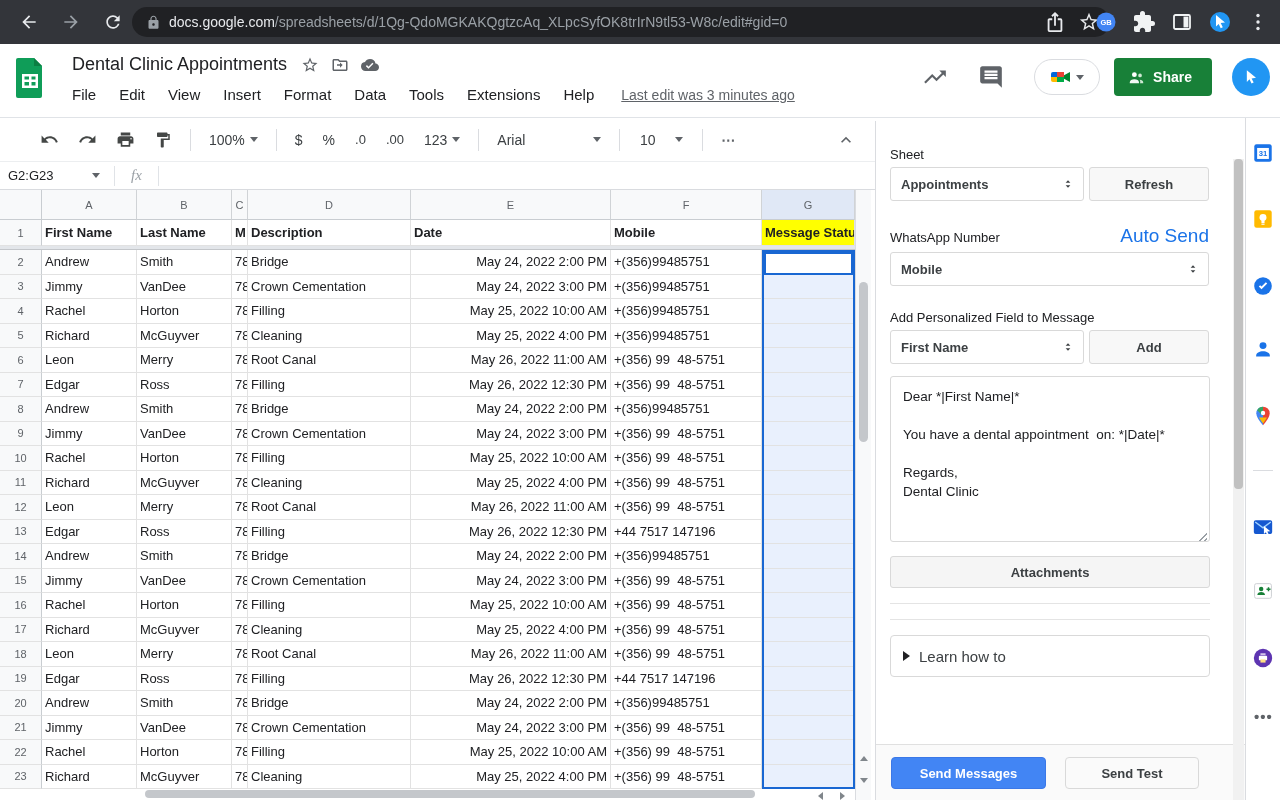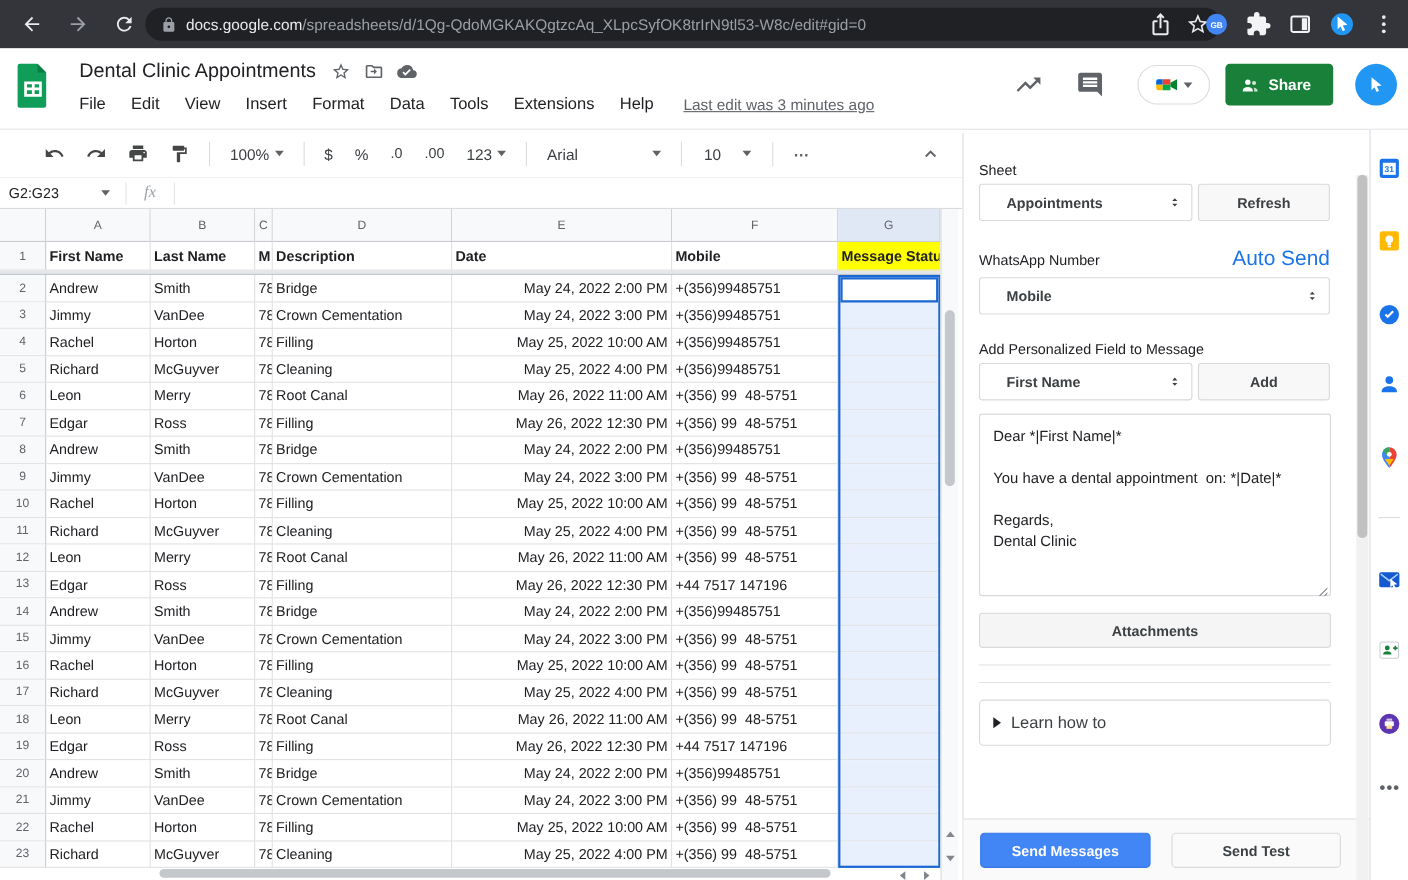--- a/index.html
+++ b/index.html
@@ -77,41 +77,41 @@
   .hscroll { position:absolute; left:42px; top:599px; width:800px; height:11px; cursor:pointer; }
   .hscroll .thumb { position:absolute; left:103px; top:1px; width:610px; height:8px; background:#c4c7cb; border-radius:4px; }
 
   
   .sidebar { position:absolute; left:875px; top:121px; width:370px; height:679px; background:#fff; border-left:1px solid #dadce0; }
   .sb-header { height:37px; background:#5a5b5d; color:#fff; font-size:15px; font-weight:bold; display:flex; align-items:center; padding:0 14px; }
   .sb-close { margin-left:auto; cursor:pointer; width:16px; height:16px; }
   .sb-body { padding:0 36px 0 14px; }
   .sb-label { font-size:13px; color:#202124; margin-top:24px; }
   .sb-row { display:flex; margin-top:5px; }
-  .sb-select { height:34px; border:1px solid #d9d9d9; border-radius:3px; background:#fff; display:flex; align-items:center; padding:0 8px 0 24px; font-size:13px; font-weight:bold; color:#3c4043; cursor:pointer; }
+  .sb-select { height:34px; border:1px solid #d9d9d9; border-radius:3px; background:#fff; display:flex; align-items:center; padding:0 8px 0 10px; font-size:13px; font-weight:bold; color:#3c4043; cursor:pointer; }
   .sb-select .grow { flex:1; }
   .sb-btn { height:34px; border:1px solid #d9d9d9; border-radius:3px; background:#f8f8f8; font-size:13px; font-weight:bold; color:#3c4043; cursor:pointer; font-family:inherit; }
   .w-select { width:194px; }
   .w-btn { width:120px; margin-left:auto; }
   .full { width:320px; }
   .label-row { display:flex; align-items:baseline; margin-top:24px; }
   .autosend { margin-left:auto; font-size:19px; color:#1a73e8; cursor:pointer; }
   .msg-wrap { position:relative; margin-top:12px; width:320px; }
   .msg-box { width:320px; height:166px; border:1px solid #d9d9d9; border-radius:3px; padding:10px 12px; font-size:13.5px; line-height:19px; color:#202124; font-family:inherit; resize:none; }
   .resize-handle { position:absolute; right:3px; bottom:5px; width:10px; height:10px; clip-path:polygon(100% 0,100% 100%,0 100%); background:repeating-linear-gradient(135deg,transparent,transparent 2px,#9aa0a6 2px,#9aa0a6 3.2px); pointer-events:none; }
   .attach-btn { width:320px; height:32px; margin-top:10px; background:#f5f5f5; border:1px solid #d9d9d9; border-radius:3px; font-size:13px; font-weight:bold; color:#3c4043; cursor:pointer; font-family:inherit; }
   .sb-hr { border:none; border-top:1px solid #e4e4e4; margin:15px 0; width:320px; }
   .sb-links { font-size:15px; }
   .sb-links a { color:#1a73e8; text-decoration:none; cursor:pointer; }
   .sb-links .pipe { color:#5f6368; margin:0 6px; }
   .learn-box { width:320px; height:42px; border:1px solid #d9d9d9; border-radius:4px; display:flex; align-items:center; padding-left:12px; gap:9px; font-size:15px; color:#3c4043; cursor:pointer; margin-top:14px; }
   .learn-tri { width:0; height:0; border-top:5px solid transparent; border-bottom:5px solid transparent; border-left:7px solid #202124; }
   .sb-footer { position:absolute; left:0; bottom:0; width:370px; height:56px; background:#fafafa; border-top:1px solid #e0e0e0; }
   .send-btn { position:absolute; left:15px; top:12px; width:155px; height:32px; background:#4285f4; border:1px solid #3b78e7; border-radius:4px; color:#fff; font-size:13px; font-weight:bold; cursor:pointer; font-family:inherit; }
-  .test-btn { position:absolute; left:189px; top:12px; width:154px; height:32px; background:#fafafa; border:1px solid #d9d9d9; border-radius:4px; color:#3c4043; font-size:13px; font-weight:bold; cursor:pointer; font-family:inherit; }
+  .test-btn { position:absolute; left:189px; top:12px; width:134px; height:32px; background:#fafafa; border:1px solid #d9d9d9; border-radius:4px; color:#3c4043; font-size:13px; font-weight:bold; cursor:pointer; font-family:inherit; }
   .sb-scroll { position:absolute; right:1px; top:38px; bottom:0; width:11px; background:#f1f1f1; }
   .sb-scroll .thumb { position:absolute; left:1px; top:0; width:9px; height:330px; background:#c1c1c1; border-radius:4px; }
 
   
   .rail { position:absolute; left:1245px; top:118px; width:35px; height:682px; background:#fff; border-left:1px solid #dadce0; }
   .rail-ico { position:absolute; left:6px; width:22px; height:22px; cursor:pointer; }
   .rail-div { position:absolute; left:7px; width:20px; border-top:1px solid #dadce0; }
   .rail-dots { position:absolute; left:0; width:35px; text-align:center; color:#5f6368; font-size:15px; font-weight:bold; letter-spacing:1px; cursor:pointer; }
 </style>
 </head>

